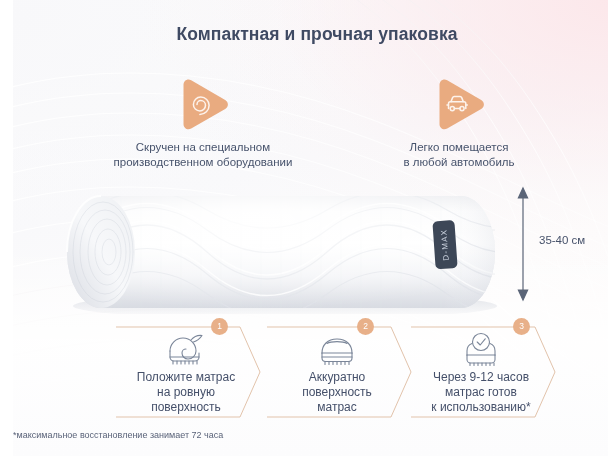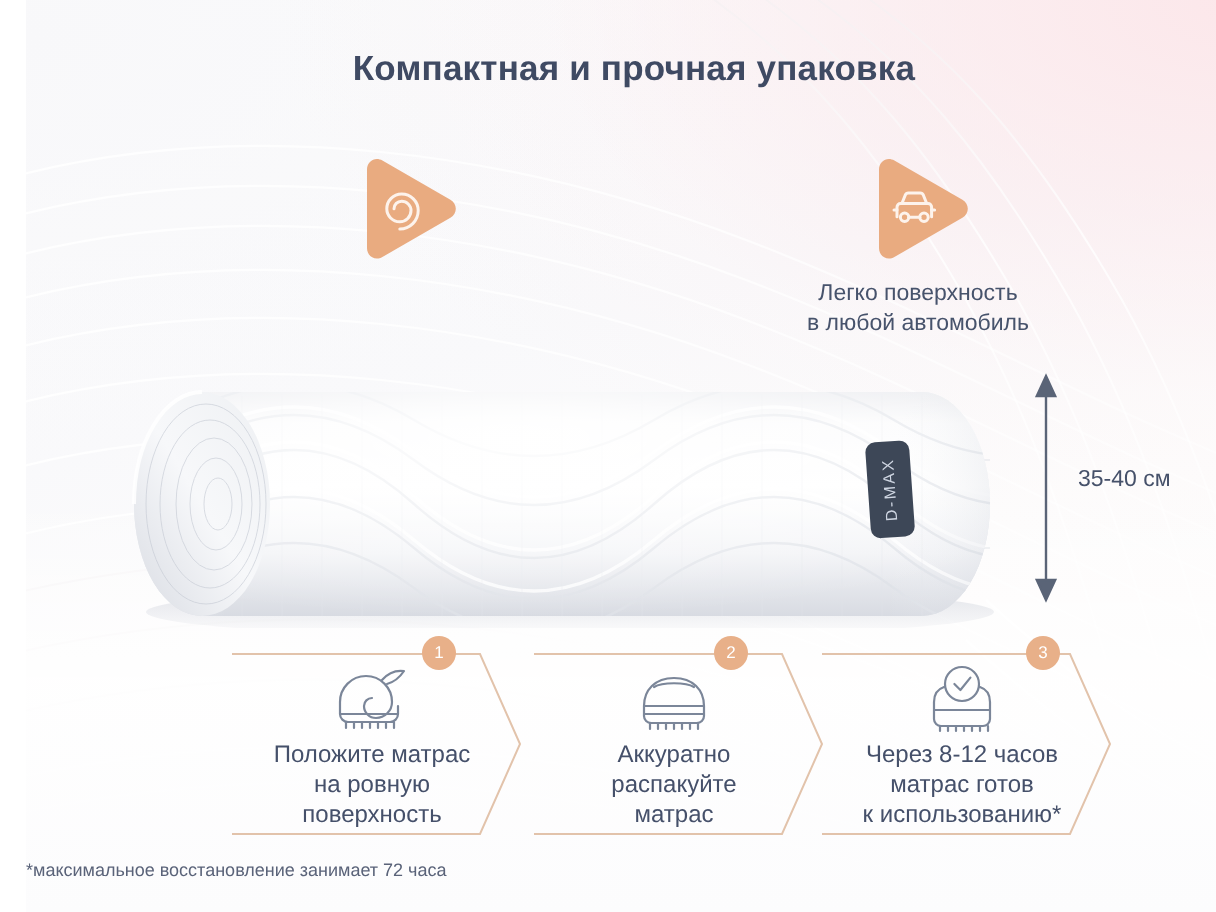--- a/index.html
+++ b/index.html
@@ -200,37 +200,39 @@
       <svg width="56" height="52" viewBox="0 0 56 52">
         <path d="M8.5,6.8 C8.5,2.6 12.6,0.2 16.2,2.3 L50.2,21.9 C53.8,24 53.8,28.8 50.2,30.9 L16.2,50.5 C12.6,52.6 8.5,50.2 8.5,46.0 Z" fill="#e9ab80"></path>
         <g fill="none" stroke="#fdf3ec" stroke-width="1.5" stroke-linecap="round">
           <path d="M22.0,26.4 C22.0,24.3 23.7,22.6 25.8,22.6 C28.4,22.6 30.5,24.7 30.5,27.3
                    C30.5,30.4 28.0,32.9 24.9,32.9 C21.3,32.9 18.4,30.0 18.4,26.4
                    C18.4,22.3 21.7,19.0 25.8,19.0 C30.4,19.0 34.1,22.7 34.1,27.3
                    C34.1,32.4 30.0,36.5 24.9,36.5"></path>
         </g>
       </svg>
     </div>
+    <div class="feature-caption">Скручен на специальном
+производственном оборудовании</div>
   </div>
 
   <div class="feature" id="feature-car">
     <div class="feature-tri">
       <svg width="56" height="52" viewBox="0 0 56 52">
         <path d="M8.5,6.8 C8.5,2.6 12.6,0.2 16.2,2.3 L50.2,21.9 C53.8,24 53.8,28.8 50.2,30.9 L16.2,50.5 C12.6,52.6 8.5,50.2 8.5,46.0 Z" fill="#e9ab80"></path>
         <g fill="none" stroke="#fdf3ec" stroke-width="1.5" stroke-linejoin="round" stroke-linecap="round">
           <path d="M17.5,30.4 L17.5,25.6 C17.5,24.6 18.3,23.8 19.3,23.8 L33.0,23.8 C34.0,23.8 34.8,24.6 34.8,25.6 L34.8,30.4"></path>
           <path d="M20.0,23.6 L21.6,19.6 C21.9,18.9 22.5,18.5 23.2,18.5 L29.1,18.5 C29.8,18.5 30.4,18.9 30.7,19.6 L32.3,23.6"></path>
           <path d="M16.0,27.0 L17.5,27.0 M34.8,27.0 L36.3,27.0"></path>
           <circle cx="21.3" cy="30.6" r="2.1"></circle>
           <circle cx="31.0" cy="30.6" r="2.1"></circle>
           <path d="M23.4,30.6 L28.9,30.6"></path>
         </g>
       </svg>
     </div>
-    <div class="feature-caption">Легко поверхность
+    <div class="feature-caption">Легко помещается
 в любой автомобиль</div>
   </div>
 
   <div class="roll-wrap">
     <svg width="470" height="128" viewBox="0 0 470 128">
       <defs>
         <linearGradient id="rollBody" x1="0" y1="0" x2="0" y2="1">
           <stop offset="0%" stop-color="#e9eaee"></stop>
           <stop offset="14%" stop-color="#fbfbfc"></stop>
           <stop offset="42%" stop-color="#ffffff"></stop>
@@ -376,21 +378,21 @@
             <path d="M7,22 L37,22"></path>
             <path d="M12,12.5 C16,10 28,10 32,12.5"></path>
             <path d="M10,30.5 L10,33.5 M14,30.5 L14,33.5 M18,30.5 L18,33.5 M22,30.5 L22,33.5
                      M26,30.5 L26,33.5 M30,30.5 L30,33.5 M34,30.5 L34,33.5"></path>
             <path d="M7,26 L37,26"></path>
           </g>
         </svg>
       </div>
       <div class="step-badge">2</div>
       <div class="step-text">Аккуратно
-распакуйте
+поверхность
 матрас</div>
     </div>
 
     <div class="step step-3">
       <svg class="step-outline" width="156" height="92" viewBox="0 0 156 92">
         <path d="M8,1 L132,1 L152,46 L132,91 L8,91" fill="none" stroke="#e2c3ab" stroke-width="1"></path>
       </svg>
       <div class="step-icon">
         <svg width="44" height="36" viewBox="0 0 44 36">
           <g fill="none" stroke="#7b8699" stroke-width="1.1" stroke-linejoin="round" stroke-linecap="round">
@@ -398,21 +400,21 @@
             <path d="M8,24 L36,24"></path>
             <path d="M8,24 L8,20 C8,16 10,13.5 13,12.5 M36,24 L36,20 C36,16 34,13.5 31,12.5"></path>
             <path d="M11,32 L11,34.5 M15,32 L15,34.5 M19,32 L19,34.5 M23,32 L23,34.5
                      M27,32 L27,34.5 M31,32 L31,34.5 M35,32 L35,34.5"></path>
             <circle cx="22" cy="11" r="8.5"></circle>
             <path d="M18.2,11 L21.2,14 L26.2,7.8"></path>
           </g>
         </svg>
       </div>
       <div class="step-badge">3</div>
-      <div class="step-text">Через 8-12 часов
+      <div class="step-text">Через 9-12 часов
 матрас готов
 к использованию*</div>
     </div>
   </div>
 
   <div class="footnote">*максимальное восстановление занимает 72 часа</div>
 
 </div>
 
 </body></html>

